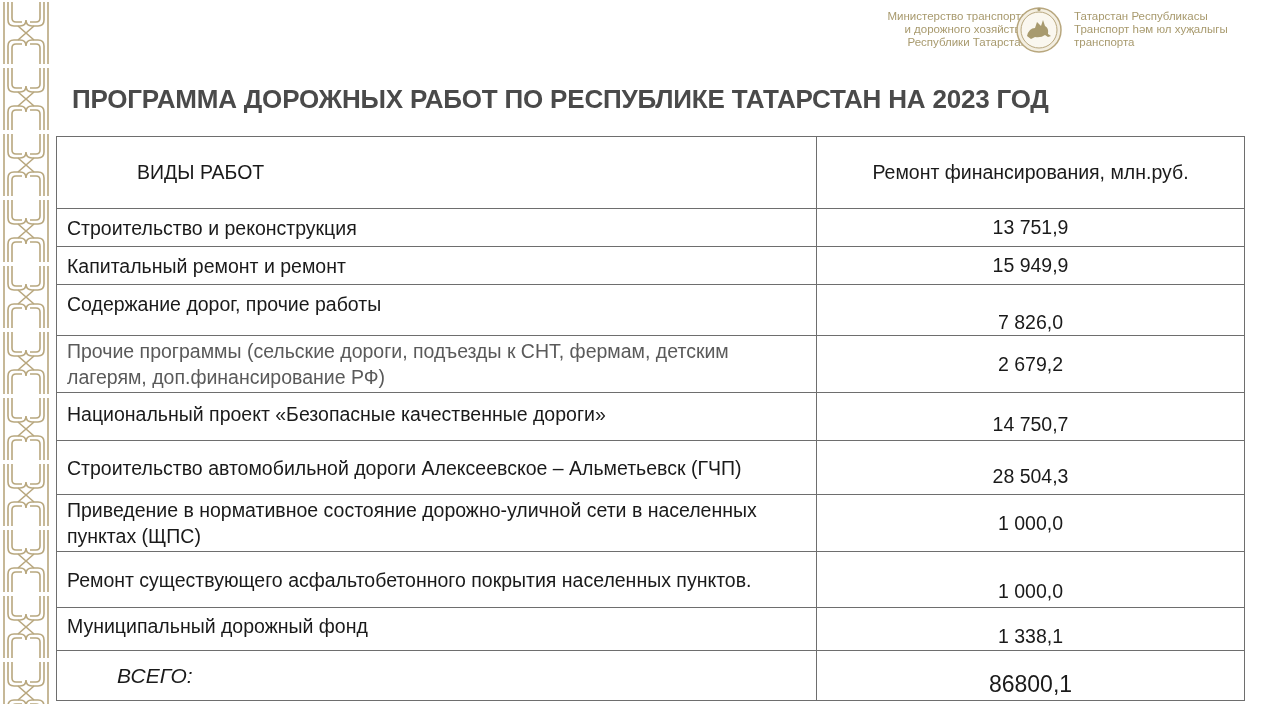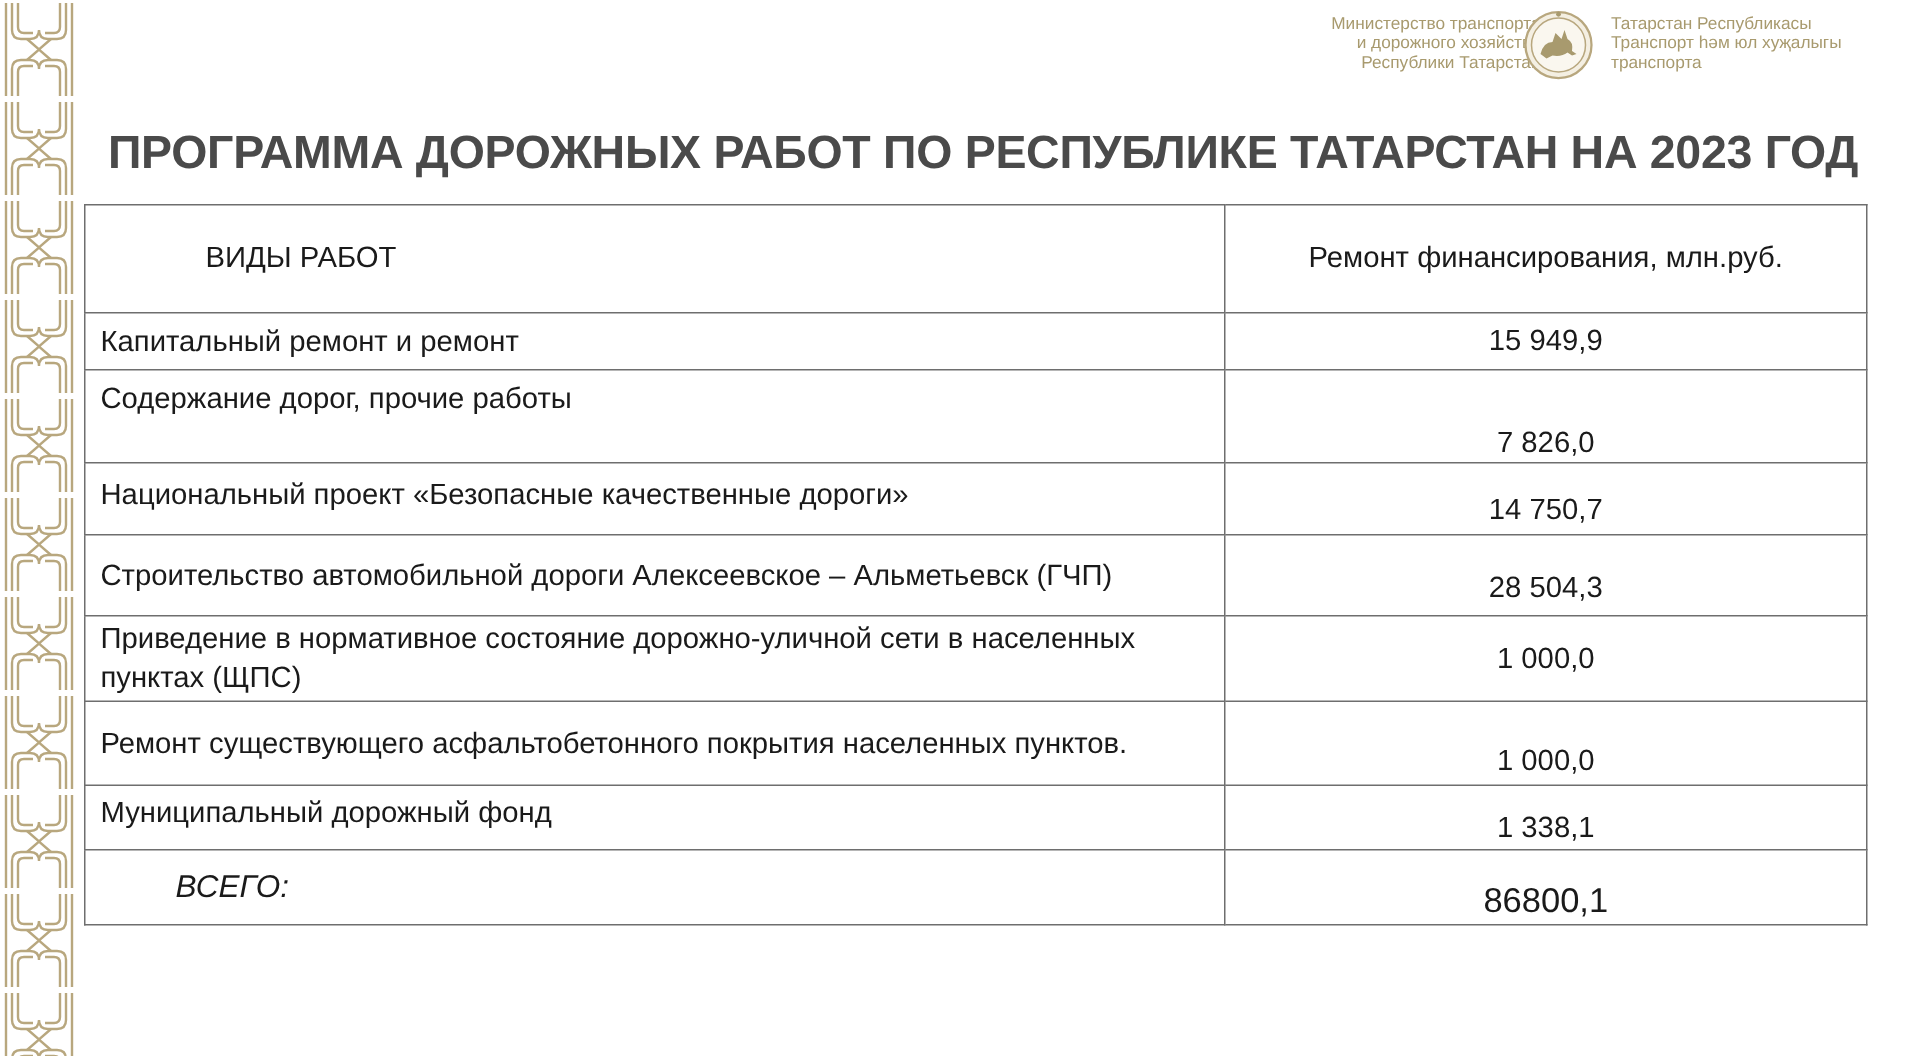--- a/index.html
+++ b/index.html
@@ -16,21 +16,21 @@
   .ministry-ru {
     position:absolute; right:253px; top:0; text-align:right;
     font-size:11.5px; line-height:13px; color:#a89a6e; white-space:nowrap;
   }
   .ministry-tt {
     position:absolute; left:244px; top:0; text-align:left;
     font-size:11.5px; line-height:13px; color:#a89a6e; white-space:nowrap;
   }
   .emblem { position:absolute; left:185px; top:-4px; width:48px; height:48px; }
   .page-title {
-    position:absolute; left:72px; top:84px; font-size:31px; font-weight:bold;
+    position:absolute; left:72px; top:84px; font-size:26px; font-weight:bold;
     color:#4a4a4a; letter-spacing:-0.2px; white-space:nowrap;
   }
   table.fund-table {
     position:absolute; left:56px; top:136px; width:1188px;
     border-collapse:collapse; table-layout:fixed;
   }
   .fund-table td, .fund-table th {
     border:1px solid #6e6e6e; padding:0 10px; font-size:19.5px; font-weight:normal;
     vertical-align:middle; color:#1a1a1a;
   }
@@ -92,26 +92,34 @@
   <tbody>
       <tr>
     <th class="col-name">
       <span>ВИДЫ РАБОТ</span>
     </th>
     <th class="col-sum">
       <span>Ремонт финансирования, млн.руб.</span>
     </th>
   </tr>
   <tr style="height:38px">
+    <td class="name">Строительство и реконструкция</td>
+    <td class="sum">13 751,9</td>
+  </tr>
+  <tr style="height:38px">
     <td class="name">Капитальный ремонт и ремонт</td>
     <td class="sum">15 949,9</td>
   </tr>
-  <tr style="height:62px">
+  <tr style="height:51px">
     <td class="name" style="vertical-align:top;padding-top:6px">Содержание дорог, прочие работы</td>
     <td class="sum" style="vertical-align:bottom;padding-bottom:1px">7 826,0</td>
+  </tr>
+  <tr style="height:57px">
+    <td class="name gray">Прочие программы (сельские дороги, подъезды к СНТ, фермам, детским лагерям, доп.финансирование РФ)</td>
+    <td class="sum">2 679,2</td>
   </tr>
   <tr style="height:48px">
     <td class="name" style="vertical-align:top;padding-top:8px">Национальный проект «Безопасные качественные дороги»</td>
     <td class="sum" style="vertical-align:bottom;padding-bottom:4px">14 750,7</td>
   </tr>
   <tr style="height:54px">
     <td class="name">Строительство автомобильной дороги Алексеевское – Альметьевск (ГЧП)</td>
     <td class="sum" style="vertical-align:bottom;padding-bottom:6px">28 504,3</td>
   </tr>
   <tr style="height:57px">

